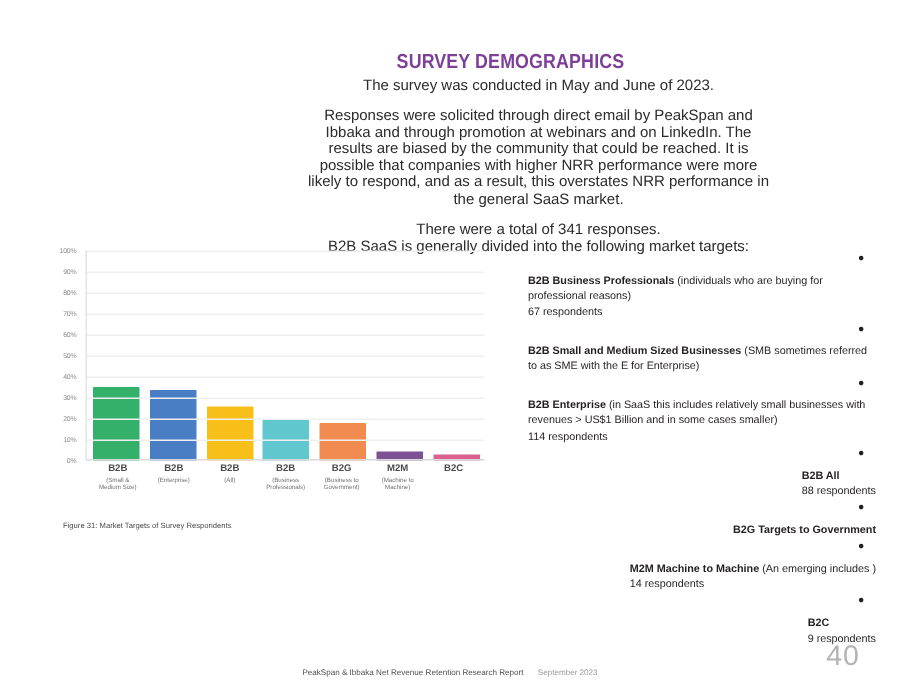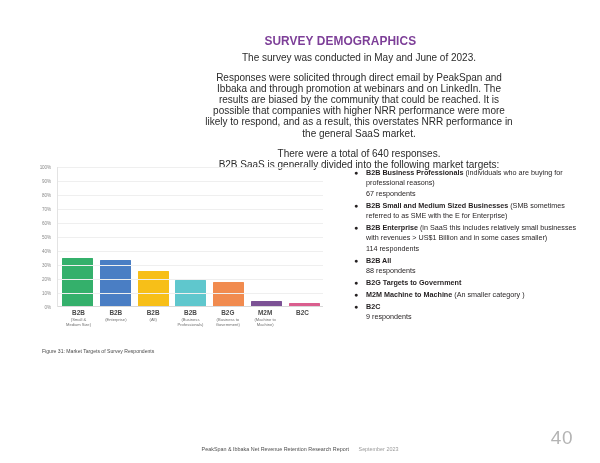--- a/index.html
+++ b/index.html
@@ -156,22 +156,23 @@
 
   
   .bullets {
     position: absolute;
     left: 352px;
     top: 168px;
     width: 232px;
   }
   .bullet-row {
     display: flex;
-    align-items: flex-start;
+    align-items: flex-end;
     margin-bottom: 1.5px;
+    flex-direction: column;
   }
   .bullet-dot {
     width: 14px;
     flex: 0 0 14px;
     font-size: 7px;
     line-height: 10.4px;
     color: #231f20;
     text-align: left;
     padding-left: 2px;
     box-sizing: border-box;
@@ -219,21 +220,21 @@
     letter-spacing: 0.5px;
   }
 </style>
 </head>
 <body>
 
 <div class="intro">
   <h1 class="page-title">SURVEY DEMOGRAPHICS</h1>
   <p>The survey was conducted in May and June of 2023.</p>
   <p class="gap">Responses were solicited through direct email by PeakSpan and Ibbaka and through promotion at webinars and on LinkedIn. The results are biased by the community that could be reached. It is possible that companies with higher NRR performance were more likely to respond, and as a result, this overstates NRR performance in the general SaaS market.</p>
-  <p class="gap">There were a total of 640 responses.</p>
+  <p class="gap">There were a total of 341 responses.</p>
   <p>B2B SaaS is generally divided into the following market targets:</p>
 </div>
 
 <div class="chart-wrap">
   <div class="chart-area">
     <div class="y-axis">
         <div class="y-tick" style="top: 0px;">100%</div>
         <div class="y-tick" style="top: 14px;">90%</div>
         <div class="y-tick" style="top: 28px;">80%</div>
         <div class="y-tick" style="top: 42px;">70%</div>
@@ -335,21 +336,21 @@
     <div class="bullet-row">
       <div class="bullet-dot">●</div>
       <div class="bullet-text"><b>B2B All</b><span class="resp">88 respondents</span></div>
     </div>
     <div class="bullet-row">
       <div class="bullet-dot">●</div>
       <div class="bullet-text"><b>B2G Targets to Government</b></div>
     </div>
     <div class="bullet-row">
       <div class="bullet-dot">●</div>
-      <div class="bullet-text"><b>M2M Machine to Machine</b><span class="detail"> (An smaller category )</span></div>
+      <div class="bullet-text"><b>M2M Machine to Machine</b><span class="detail"> (An emerging includes )</span><span class="resp">14 respondents</span></div>
     </div>
     <div class="bullet-row">
       <div class="bullet-dot">●</div>
       <div class="bullet-text"><b>B2C</b><span class="resp">9 respondents</span></div>
     </div>
   </div>
 
 <div class="footer">
   <span class="report-name">PeakSpan &amp; Ibbaka Net Revenue Retention Research Report</span>
   <span class="footer-date">September 2023</span>

